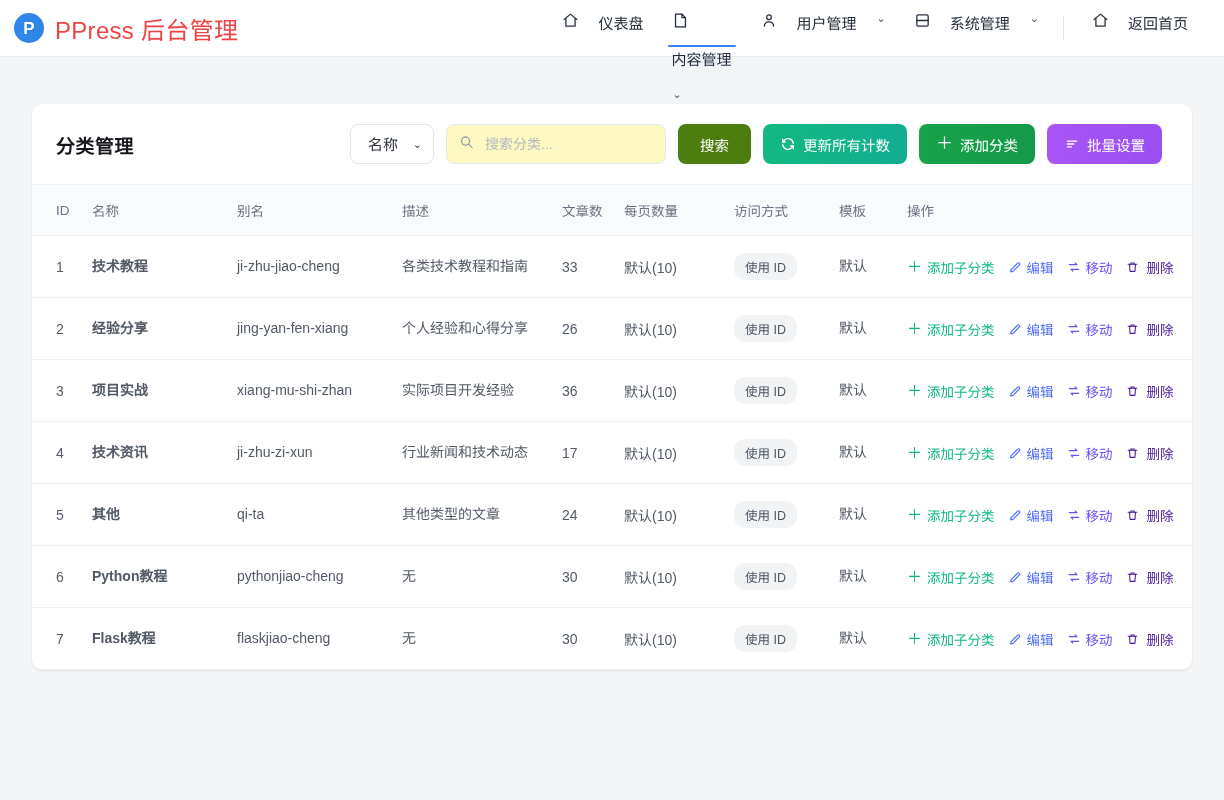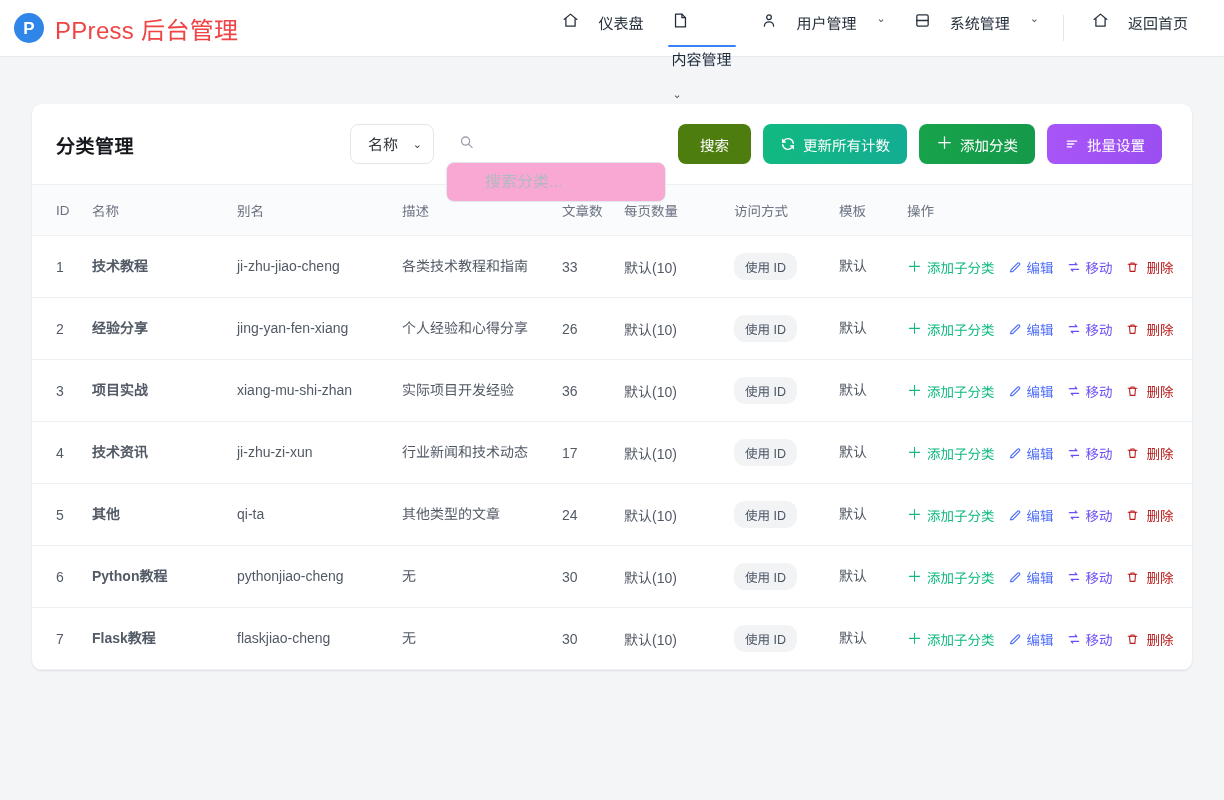--- a/index.html
+++ b/index.html
@@ -98,26 +98,25 @@
   }
   .search-box {
     position: relative;
     width: 220px; height: 40px;
   }
   .search-box input {
     width: 100%; height: 100%;
     border: 1px solid #e3e6ea;
     border-radius: 8px;
     padding: 0 12px 0 38px;
-    font-size: 16px;
+    font-size: 14px;
     font-family: inherit;
     color: #30363d;
-    background: #f9a8d4;
+    background: #fef9c3;
     outline: none;
-    margin-top: 38px;
   }
   .search-box input::placeholder { color: #b2b8c0; }
   .search-box .s-ico {
     position: absolute; left: 13px; top: 50%; transform: translateY(-50%);
     color: #9aa1ab;
   }
 
   .btn {
     height: 40px;
     border: none; border-radius: 8px;
@@ -187,21 +186,21 @@
   .actions { display: flex; flex-wrap: wrap; gap: 6px 13px; align-items: center; }
   .act {
     display: inline-flex; align-items: center; gap: 5px;
     font-size: 13.5px;
     cursor: pointer;
     white-space: nowrap;
   }
   .act-add  { color: #10b981; }
   .act-edit { color: #4f6ef7; }
   .act-move { color: #6d4df6; }
-  .act-del  { color: #b91c1c; gap: 8px; }
+  .act-del  { color: #4c1d95; gap: 8px; }
   .act .plus { font-size: 15px; line-height: 1; }
   .act-line { display: flex; gap: 13px; align-items: center; }
 </style>
 </head>
 <body>
 
 <div class="navbar">
   <div class="brand">
     <div class="brand-logo">
       <span>P</span>

